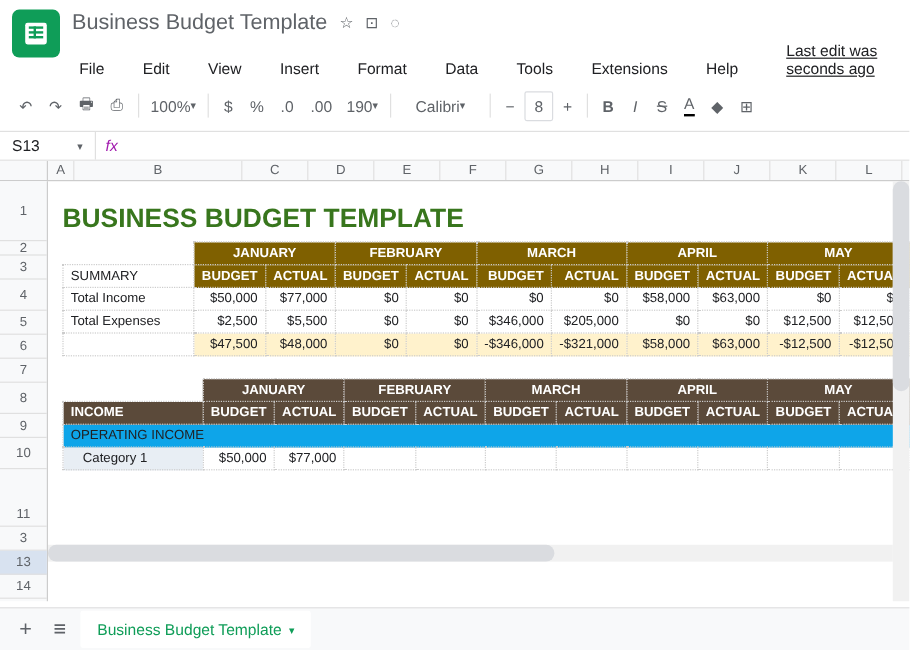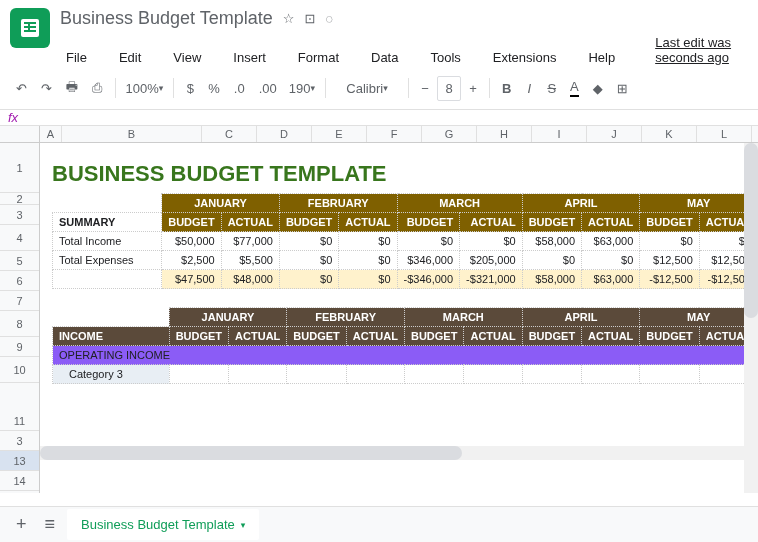--- a/index.html
+++ b/index.html
@@ -40,28 +40,28 @@
 .cells { position: relative; flex: 1; }
 .content-area { position: absolute; left: 0; top: 0; right: 0; }
 .sheet-title { font-size: 22px; font-weight: bold; color: #38761d; padding: 18px 0 0 12px; height: 50px; }
 
 .budget-table { border-collapse: collapse; margin-left: 12px; }
 .budget-table th, .budget-table td { border: 1px dotted #ccc; padding: 3px 6px; font-size: 11px; height: 19px; }
 .budget-table .label-col { width: 130px; text-align: left; }
 .budget-table .val { width: 55px; text-align: right; }
 .month-hdr { background: #7f6000; color: #fff; text-align: center; font-weight: bold; font-size: 11px; }
 .ba-hdr { background: #7f6000; color: #fff; text-align: center; font-weight: bold; font-size: 10px; }
-.summary-hdr { font-weight: bold; font-size: 11px; text-align: left; }
+.summary-hdr { font-weight: normal; font-size: 11px; text-align: left; }
 .net-row td { background: #fff2cc; }
 .net-row .label-col { background: transparent; }
 
 .month-hdr2 { background: #5b4a3a; color: #fff; text-align: center; font-weight: bold; font-size: 11px; }
 .ba-hdr2 { background: #5b4a3a; color: #fff; text-align: center; font-weight: bold; font-size: 10px; }
 .income-hdr { background: #5b4a3a; color: #fff; font-weight: bold; text-align: left; font-size: 11px; }
-.section-hdr { background: #8b5cf6; font-size: 11px; padding-left: 6px; }
+.section-hdr { background: #0ea5e9; font-size: 11px; padding-left: 6px; }
 .cat-row .label-col { background: #e8eef4; padding-left: 16px; }
 
 .sheet-tabs { position: absolute; bottom: 0; left: 0; right: 0; height: 36px; border-top: 1px solid #e0e0e0; display: flex; align-items: center; padding: 0 10px; background: #f8f9fa; gap: 6px; }
 .sheet-tabs .tab-btn { padding: 6px; color: #5f6368; cursor: pointer; font-size: 18px; }
 .sheet-tab { background: #fff; padding: 8px 14px; font-size: 13px; color: #0f9d58; font-weight: 500; border-radius: 2px; cursor: pointer; display: flex; align-items: center; gap: 6px; }
 .sheet-tab::after { content: "▾"; font-size: 9px; }
 
 .hscroll { position: absolute; bottom: 36px; left: 40px; right: 14px; height: 14px; background: #f1f1f1; }
 .hscroll-thumb { position: absolute; left: 0; width: 60%; height: 100%; background: #dadce0; border-radius: 7px; }
 .vscroll { position: absolute; right: 0; top: 0; bottom: 0; width: 14px; background: #f1f1f1; }
@@ -128,20 +128,21 @@
   <span class="tbtn italic">I</span>
   <span class="tbtn strike">S</span>
   <span class="tbtn">
       <span class="text-color">A</span>
     </span>
   <span class="tbtn">◆</span>
   <span class="tbtn">⊞</span>
 </div>
 
 <div class="namebox-row">
+  <div class="namebox">S13</div>
   <div class="fx">fx</div>
   <div class="fx-input"></div>
 </div>
 
 <div class="grid-area">
   <div class="col-headers" id="col-headers">
     <div class="rownum-spacer"></div>
   <div class="col-h" style="width: 22px;">A</div>
       <div class="col-h" style="width: 140px;">B</div>
       <div class="col-h" style="width: 55px;">C</div>
@@ -267,23 +268,23 @@
                 <td class="ba-hdr2 val">ACTUAL</td>
                 <td class="ba-hdr2 val">BUDGET</td>
                 <td class="ba-hdr2 val">ACTUAL</td>
               </tr>
           <tr>
                 <td class="section-hdr" colspan="11">OPERATING INCOME</td>
               </tr>
           </tbody>
             <tbody id="cat-body">
               <tr class="cat-row">
-                <td class="label-col">Category 3</td>
-                <td class="val"></td>
-                <td class="val"></td>
+                <td class="label-col">Category 1</td>
+                <td class="val">$50,000</td>
+                <td class="val">$77,000</td>
                 <td class="val"></td>
                 <td class="val"></td>
                 <td class="val"></td>
                 <td class="val"></td>
                 <td class="val"></td>
                 <td class="val"></td>
                 <td class="val"></td>
                 <td class="val"></td>
               </tr>
             </tbody>

